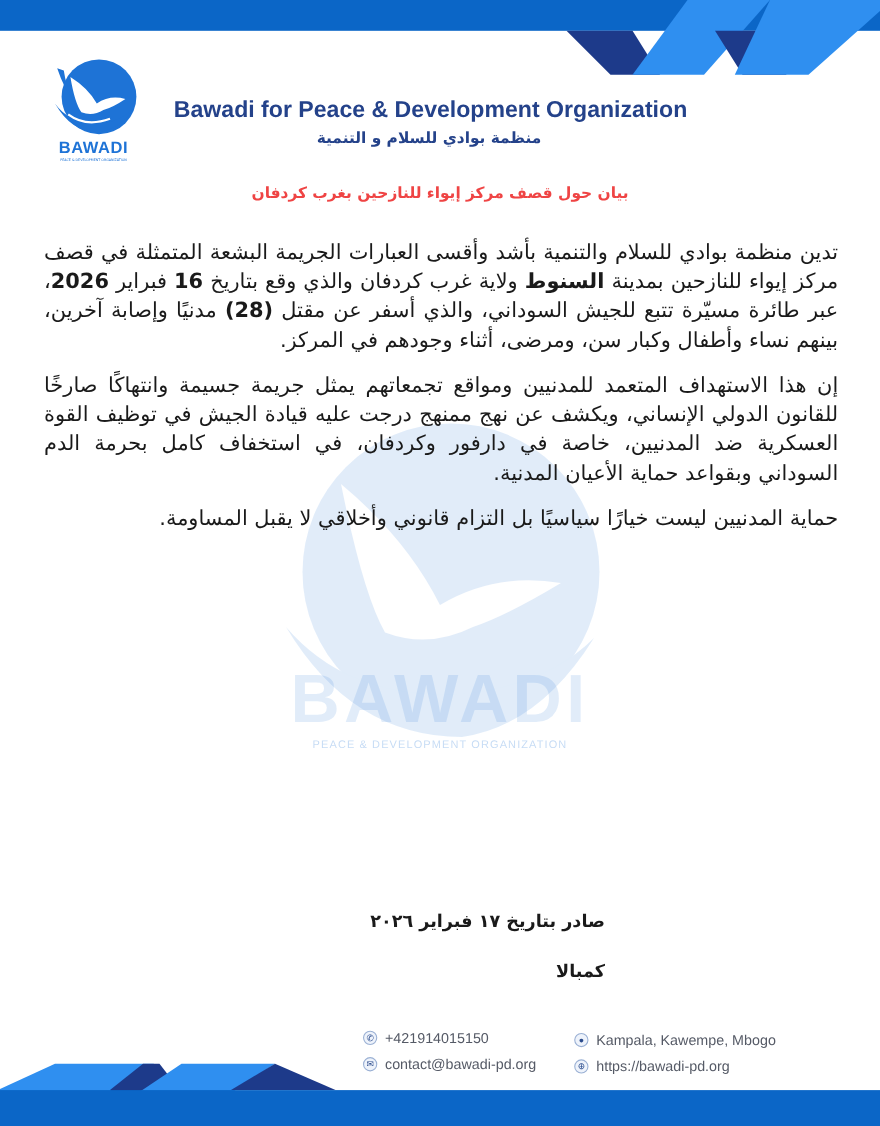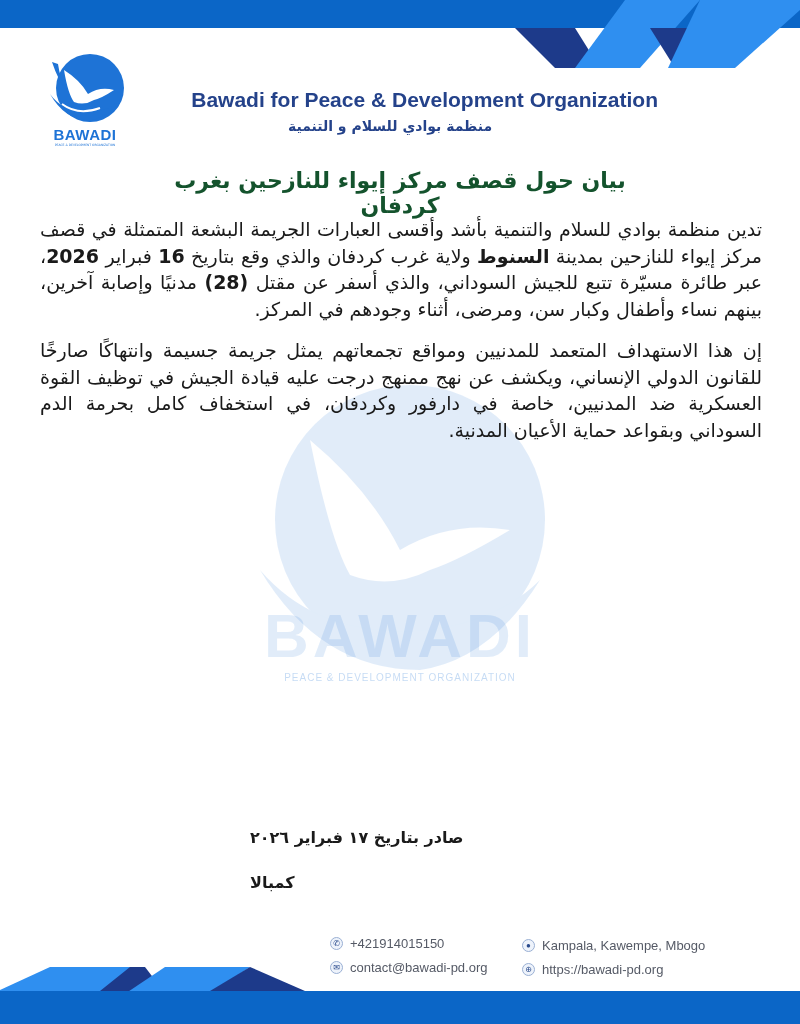--- a/index.html
+++ b/index.html
@@ -6,34 +6,34 @@
   body { width:800px; height:1024px; position:relative; overflow:hidden; background:#ffffff; font-family:"DejaVu Sans", sans-serif; }
   .top-bar { position:absolute; left:0; top:0; width:800px; height:28px; background:#0b66c7; }
   .top-deco { position:absolute; left:0; top:0; width:800px; height:80px; }
   .bottom-deco { position:absolute; left:0; top:930px; width:800px; height:94px; }
   .bottom-bar { position:absolute; left:0; top:991px; width:800px; height:33px; background:#0b66c7; }
 
   .logo { position:absolute; left:44px; top:50px; width:84px; height:98px; }
   .logo-word { position:absolute; left:46px; top:126px; width:78px; text-align:center; font-family:"Liberation Sans", sans-serif; font-weight:bold; font-size:15px; color:#1e73d6; letter-spacing:0.5px; }
   .logo-sub { position:absolute; left:46px; top:143px; width:78px; text-align:center; font-size:3px; color:#1e73d6; }
 
-  .org-en { position:absolute; left:158px; top:88px; width:500px; font-family:"Liberation Sans", sans-serif; font-weight:bold; font-size:21px; color:#24428a;text-align:right; }
+  .org-en { position:absolute; left:158px; top:88px; width:500px; font-family:"Liberation Sans", sans-serif; font-weight:bold; font-size:21px; color:#24428a; }
   .org-ar { position:absolute; left:240px; top:118px; width:300px; direction:rtl; text-align:center; font-family:"DejaVu Sans", sans-serif; font-weight:bold; font-size:14px; color:#24428a; }
 
   .watermark { position:absolute; left:240px; top:380px; width:320px; height:300px; opacity:0.13; }
   .wm-word { position:absolute; left:250px; top:600px; width:300px; text-align:center; font-family:"Liberation Sans", sans-serif; font-weight:bold; font-size:62px; color:#1e73d6; opacity:0.13; letter-spacing:4px; }
   .wm-sub { position:absolute; left:250px; top:672px; width:300px; text-align:center; font-family:"Liberation Sans", sans-serif; font-size:10px; color:#1e73d6; opacity:0.25; letter-spacing:1px; }
 
-  .title { position:absolute; left:150px; top:168px; width:500px; direction:rtl; text-align:center; font-weight:bold; font-size:22px; color:#14532d; }
+  .title { position:absolute; left:150px; top:168px; width:500px; direction:rtl; text-align:center; font-weight:bold; font-size:14px; color:#ef4444; }
 
   .body { position:absolute; left:40px; top:216px; width:722px; direction:rtl; text-align:justify; font-size:19px; line-height:26.5px; color:#1a1a1a; }
   .body p { margin:0 0 15px 0; }
   .body b { font-weight:bold; }
 
-  .sig { position:absolute; left:250px; width:300px; direction:rtl; text-align:left; font-weight:bold; font-size:16px; color:#1a1a1a; }
+  .sig { position:absolute; left:250px; width:300px; direction:rtl; text-align:right; font-weight:bold; font-size:16px; color:#1a1a1a; }
 
   .contact { position:absolute; display:flex; align-items:center; font-family:"Liberation Sans", sans-serif; font-size:13px; color:#555a66; }
   .cicon { width:13px; height:13px; border-radius:50%; border:1.5px solid #9ab0d4; display:inline-flex; align-items:center; justify-content:center; margin-right:7px; font-size:8px; color:#2a4b8c; background:#eef3fb; box-sizing:border-box; }
 </style>
 </head>
 <body>
 
 <div class="top-bar"></div>
 <svg class="top-deco" viewBox="0 0 800 80">
   <polygon points="515,28 575,28 600,68 555,68" fill="#1d3a8a"></polygon>
@@ -61,20 +61,21 @@
   <path d="M20,190 Q80,260 190,250 Q260,240 300,200 Q250,280 180,290 Q80,290 20,190 Z" fill="#1e73d6"></path>
 </svg>
 <div class="wm-word">BAWADI</div>
 <div class="wm-sub">PEACE &amp; DEVELOPMENT ORGANIZATION</div>
 
 <div class="title">بيان حول قصف مركز إيواء للنازحين بغرب كردفان</div>
 
 <div class="body">
   <p><span>تدين منظمة بوادي للسلام والتنمية بأشد وأقسى العبارات الجريمة البشعة المتمثلة في قصف مركز إيواء للنازحين بمدينة </span><b>السنوط</b><span> ولاية غرب كردفان والذي وقع بتاريخ </span><b>16</b><span> فبراير </span><b>2026</b><span>، عبر طائرة مسيّرة تتبع للجيش السوداني، والذي أسفر عن مقتل </span><b>(28)</b><span> مدنيًا وإصابة آخرين، بينهم نساء وأطفال وكبار سن، ومرضى، أثناء وجودهم في المركز.</span></p>
   <p>إن هذا الاستهداف المتعمد للمدنيين ومواقع تجمعاتهم يمثل جريمة جسيمة وانتهاكًا صارخًا للقانون الدولي الإنساني، ويكشف عن نهج ممنهج درجت عليه قيادة الجيش في توظيف القوة العسكرية ضد المدنيين، خاصة في دارفور وكردفان، في استخفاف كامل بحرمة الدم السوداني وبقواعد حماية الأعيان المدنية.</p>
+  <p>حماية المدنيين ليست خيارًا سياسيًا بل التزام قانوني وأخلاقي لا يقبل المساومة.</p>
 </div>
 
 <div class="sig" style="top:828px;">صادر بتاريخ ١٧ فبراير ٢٠٢٦</div>
 <div class="sig" style="top:873px;">كمبالا</div>
 
 <svg class="bottom-deco" viewBox="0 0 800 94">
   <polygon points="0,60 50,37 140,37 60,94 0,94" fill="#2f8ff0"></polygon>
   <polygon points="130,37 145,37 155,50 110,75 100,61" fill="#1d3a8a"></polygon>
   <polygon points="165,37 250,37 165,94 80,94" fill="#2f8ff0"></polygon>
   <polygon points="250,37 305,61 210,61" fill="#1d3a8a"></polygon>

